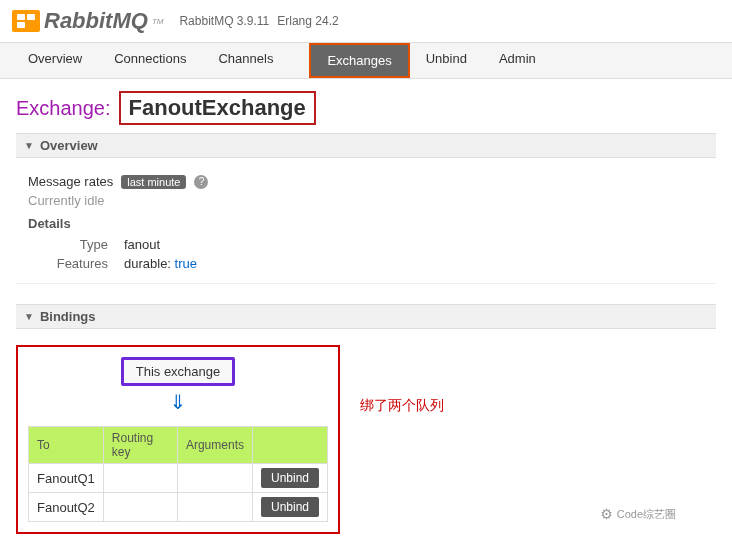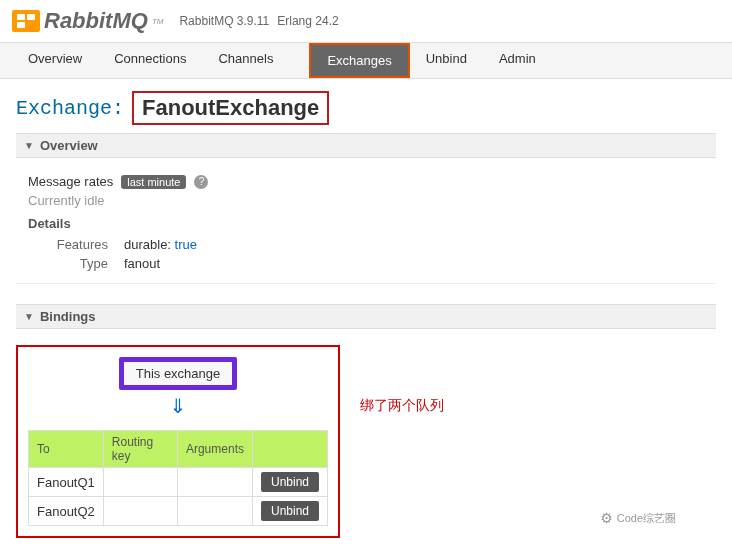--- a/index.html
+++ b/index.html
@@ -91,23 +91,22 @@
 
     .page-title {
       font-size: 20px;
       margin-bottom: 8px;
       display: flex;
       align-items: center;
       gap: 8px;
     }
     .page-title-label {
       font-size: 20px;
-      color: #0369a1;
+      color: #a21caf;
       font-weight: normal;
-      font-family: Liberation Mono, monospace;
     }
     .page-title-value {
       font-size: 22px;
       font-weight: bold;
       color: #333;
       border: 2px solid #b91c1c;
       padding: 2px 8px;
     }
 
     
@@ -200,21 +199,21 @@
 
     
     .bindings-section {
       border: 2px solid #cc0000;
       margin: 8px 0;
       padding: 10px;
     }
 
     .this-exchange-btn {
       display: inline-block;
-      border: 5px solid #6d28d9;
+      border: 3px solid #6d28d9;
       background: #f8f8f8;
       padding: 4px 12px;
       font-size: 13px;
       color: #333;
       cursor: pointer;
       border-radius: 2px;
     }
 
     .arrow-down {
       font-size: 20px;
@@ -327,29 +326,29 @@
     <div class="message-rates-row">
       <span>Message rates</span>
       <span class="badge">last minute</span>
       <span class="help-icon">?</span>
     </div>
     <div class="currently-idle">Currently idle</div>
 
     <div class="details-section">
       <div class="details-title">Details</div>
       <div class="detail-row">
+        <span class="detail-key">Type</span>
+        <span class="detail-value">fanout</span>
+      </div>
+      <div class="detail-row">
         <span class="detail-key">Features</span>
         <span class="detail-value">
           <span>durable:</span>
           <span class="true-text">true</span>
         </span>
-      </div>
-      <div class="detail-row">
-        <span class="detail-key">Type</span>
-        <span class="detail-value">fanout</span>
       </div>
     </div>
   </div>
 
   <div class="main-area">
     <div class="section-header">
       <span class="triangle">▼</span>
       <span class="section-header-label">Bindings</span>
     </div>
 

